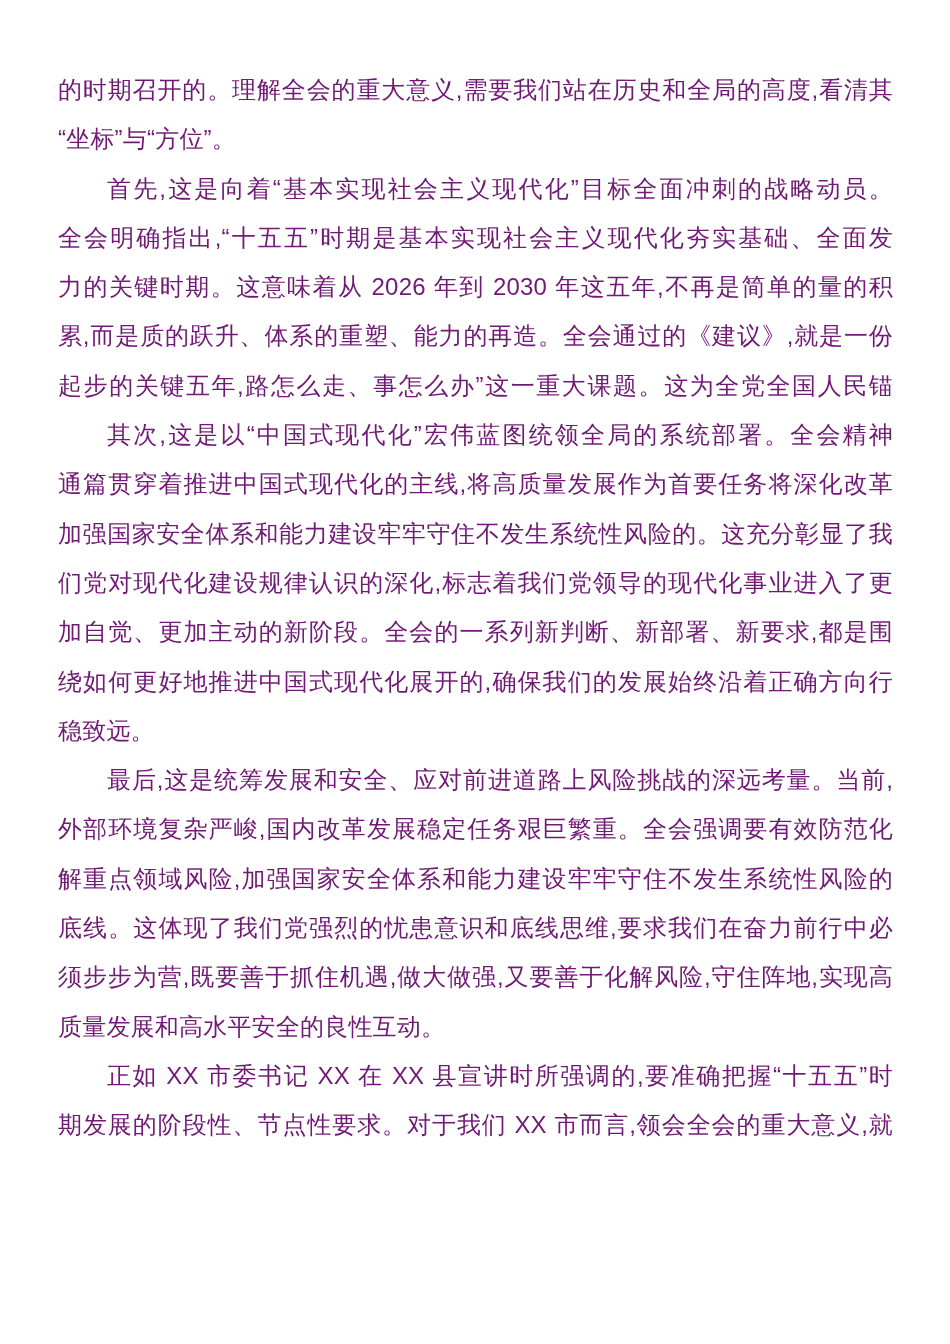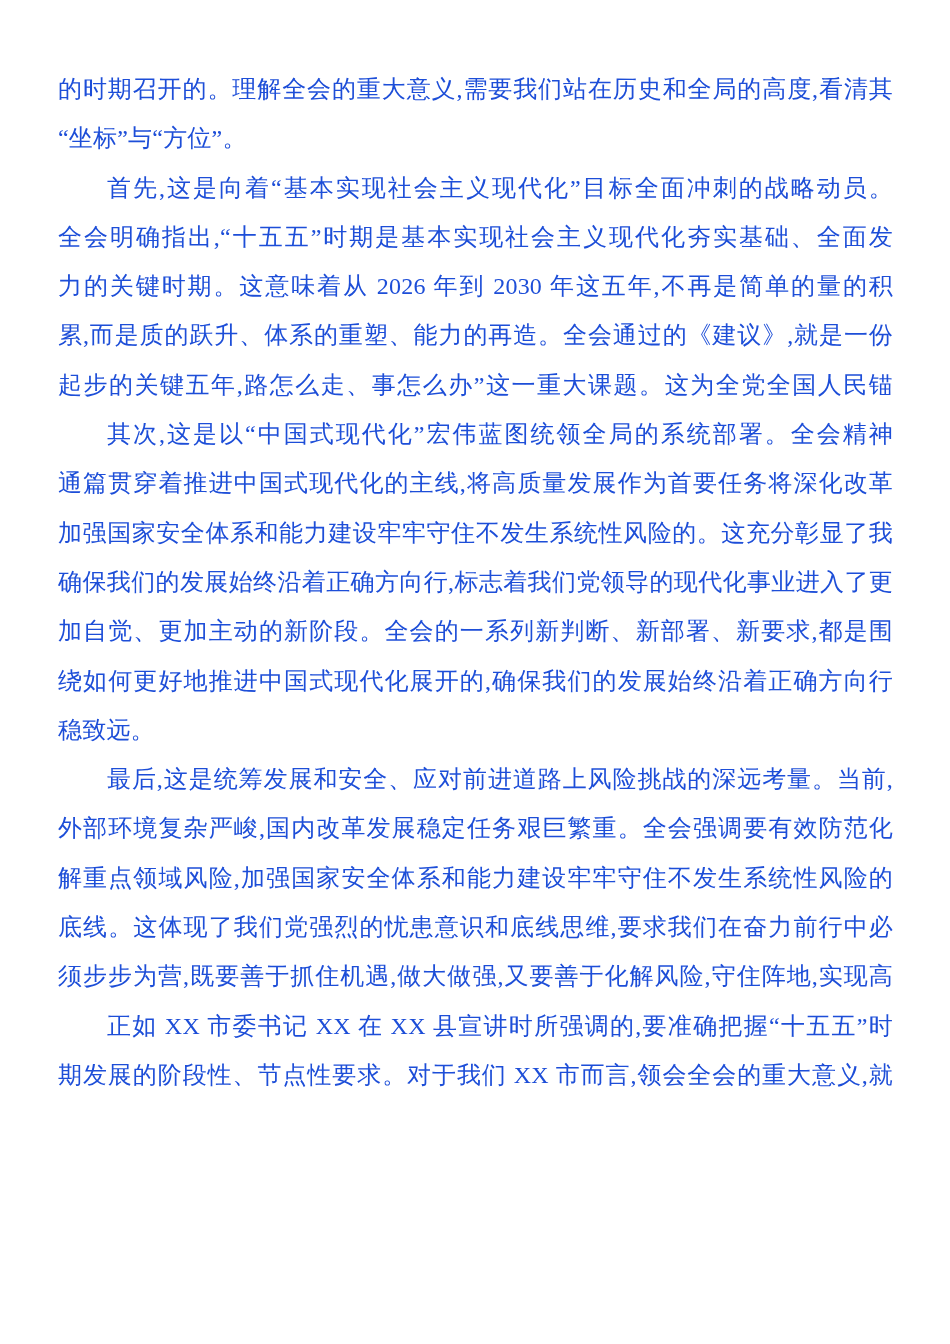--- a/index.html
+++ b/index.html
@@ -15,24 +15,24 @@
     }
     .page {
       position: absolute;
       left: 58px;
       top: 65px;
       width: 835px;
     }
     .para {
       margin: 0;
       padding: 0;
-      font-family: Liberation Serif, serif;
+      font-family: Liberation Sans, sans-serif;
       font-size: 24px;
       line-height: 49.3px;
-      color: #1d4ed8;
+      color: #701a75;
       text-align: justify;
       text-justify: inter-character;
       letter-spacing: 0.2px;
     }
     .line {
       display: block;
       text-align: justify;
       text-align-last: justify;
       white-space: nowrap;
       height: 49.3px;
@@ -56,32 +56,33 @@
     <span class="line">全会明确指出,“十五五”时期是基本实现社会主义现代化夯实基础、全面发</span>
     <span class="line">力的关键时期。这意味着从 2026 年到 2030 年这五年,不再是简单的量的积</span>
     <span class="line">累,而是质的跃升、体系的重塑、能力的再造。全会通过的《建议》,就是一份</span>
     <span class="line">起步的关键五年,路怎么走、事怎么办”这一重大课题。这为全党全国人民锚</span>
   </p>
 
   <p class="para">
     <span class="line" style="padding-left:49px;box-sizing:border-box;">其次,这是以“中国式现代化”宏伟蓝图统领全局的系统部署。全会精神</span>
     <span class="line">通篇贯穿着推进中国式现代化的主线,将高质量发展作为首要任务将深化改革</span>
     <span class="line">加强国家安全体系和能力建设牢牢守住不发生系统性风险的。这充分彰显了我</span>
-    <span class="line">确保我们的发展始终沿着正确方向行,标志着我们党领导的现代化事业进入了更</span>
+    <span class="line">们党对现代化建设规律认识的深化,标志着我们党领导的现代化事业进入了更</span>
     <span class="line">加自觉、更加主动的新阶段。全会的一系列新判断、新部署、新要求,都是围</span>
     <span class="line">绕如何更好地推进中国式现代化展开的,确保我们的发展始终沿着正确方向行</span>
     <span class="line last">稳致远。</span>
   </p>
 
   <p class="para">
     <span class="line" style="padding-left:49px;box-sizing:border-box;">最后,这是统筹发展和安全、应对前进道路上风险挑战的深远考量。当前,</span>
     <span class="line">外部环境复杂严峻,国内改革发展稳定任务艰巨繁重。全会强调要有效防范化</span>
     <span class="line">解重点领域风险,加强国家安全体系和能力建设牢牢守住不发生系统性风险的</span>
     <span class="line">底线。这体现了我们党强烈的忧患意识和底线思维,要求我们在奋力前行中必</span>
     <span class="line">须步步为营,既要善于抓住机遇,做大做强,又要善于化解风险,守住阵地,实现高</span>
+    <span class="line last">质量发展和高水平安全的良性互动。</span>
   </p>
 
   <p class="para">
     <span class="line" style="padding-left:49px;box-sizing:border-box;">正如 XX 市委书记 XX 在 XX 县宣讲时所强调的,要准确把握“十五五”时</span>
     <span class="line">期发展的阶段性、节点性要求。对于我们 XX 市而言,领会全会的重大意义,就</span>
   </p>
 
 </div>
 
 </body></html>

